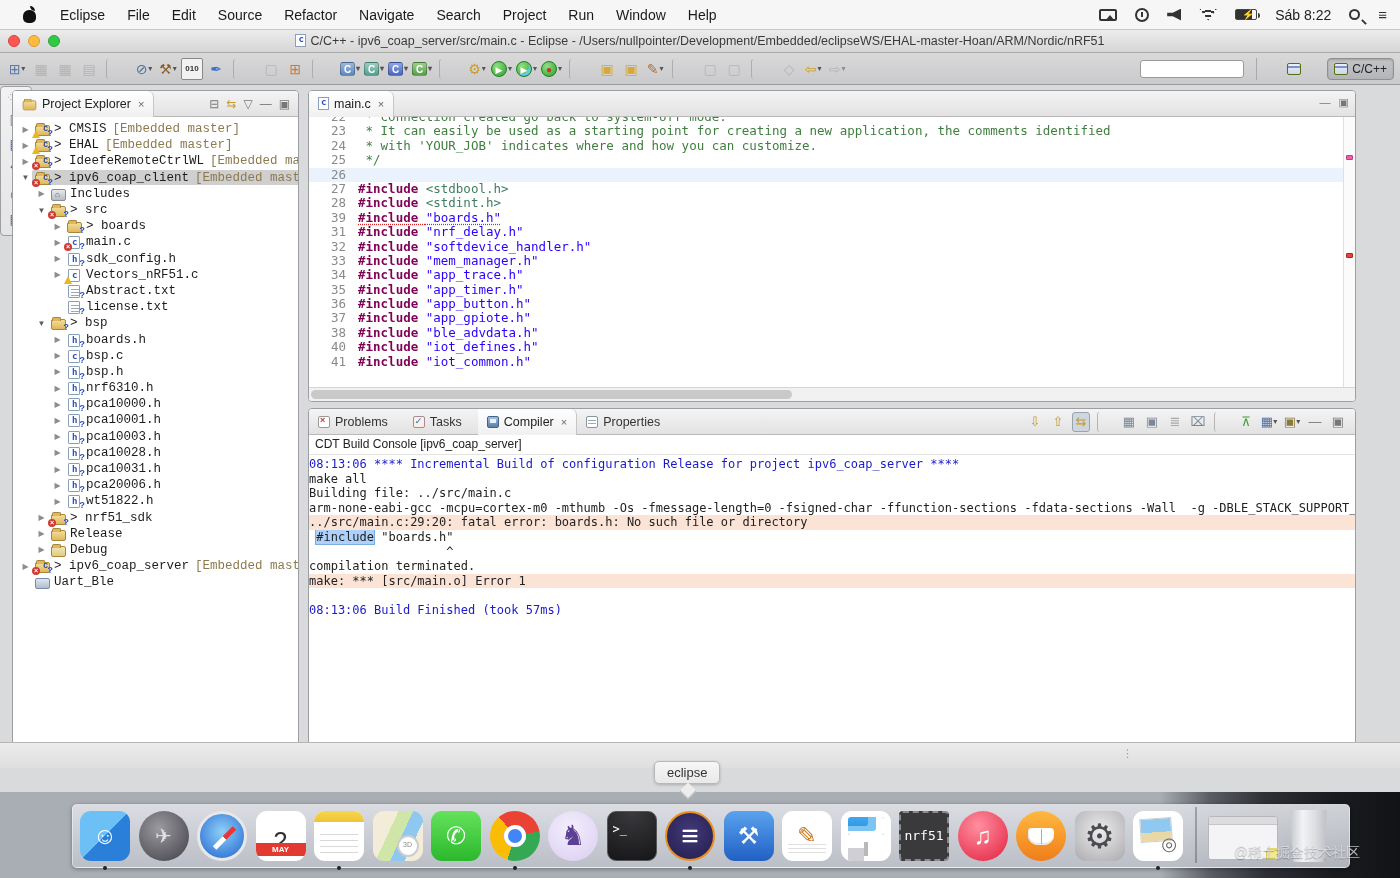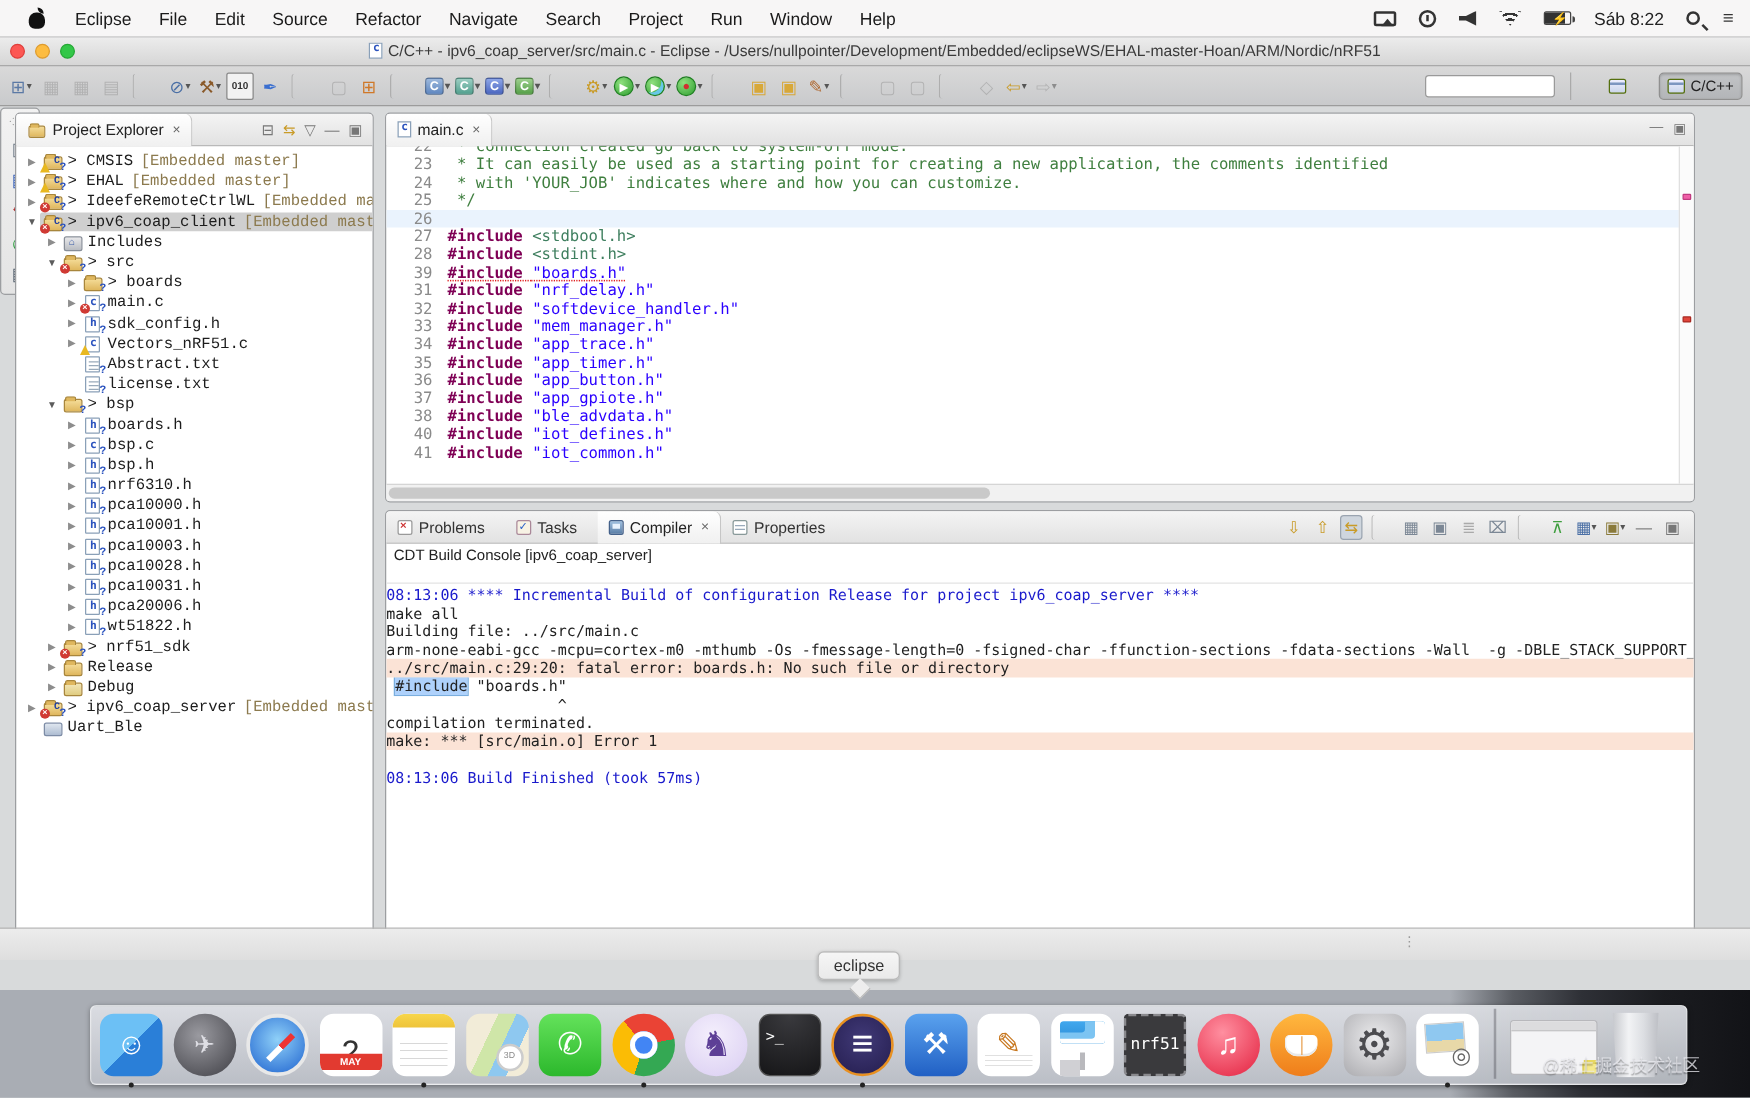--- a/index.html
+++ b/index.html
@@ -138,21 +138,21 @@
   .ti-console { background:linear-gradient(#9fc0e0,#5b7ea6); border:1px solid #44618a; }
   .ti-console::before { content:""; position:absolute; left:2px; top:2px; right:2px; height:4px; background:#e8f2fd; }
   .ti-properties { background:#fff; border:1px solid #899; }
   .ti-properties::before { content:""; position:absolute; left:1px; top:3px; right:1px; height:1px; background:#9ab; box-shadow:0 3px 0 #9ab; }
   .ctools { margin-left:auto; display:flex; align-items:center; gap:5px; padding-right:8px; }
   .ctools .cbtn { font-size:13px; height:20px; min-width:18px; display:flex; align-items:center; justify-content:center; border-radius:3px; }
   .ctools .cbtn.dd::after { content:"▾"; font-size:8px; color:#555; }
   .ct-gold{color:#c99b28;} .ct-gray{color:#7b8795;} .ct-dis{color:#aaa;} .ct-green{color:#3f9f3f;} .ct-blue{color:#4a6fa5;} .ct-new{color:#8a7a3a;} .ct-mm{color:#777; font-size:11px;}
   .cbtn.on { background:#cfd6de; border:1px solid #9aa4b0; }
   .csep { width:8px; height:18px; border-left:1px solid #b5b5b5; margin-left:2px; }
-  .conslabel { height:32px; font-size:12px; color:#222; padding:2px 0 0 6px; border-bottom:1px solid #e4e4e4; }
+  .conslabel { height:20px; font-size:12px; color:#222; padding:2px 0 0 6px; border-bottom:1px solid #e4e4e4; }
   .consbody { font:12px "DejaVu Sans Mono",monospace; padding-top:2px; }
   .cline { height:14.6px; line-height:14.6px; white-space:pre; overflow:hidden; color:#222; }
   .cline.info span, .cline .info { color:#1a1acc; }
   .cline.errbg { background:#fbe3d6; }
   .hl { background:#aed1fb; outline:1px solid #7aaede; }
 
   
   #ministrip { left:1364px; top:4px; width:32px; height:150px; background:linear-gradient(#f2f2f2,#e4e4e4); border:1px solid #9c9ea1; border-radius:4px; display:flex; flex-direction:column; align-items:center; padding-top:4px; gap:9px; }
   .msgrip { color:#999; font-size:8px; letter-spacing:2px; }
   .msbtn { font-size:14px; }

